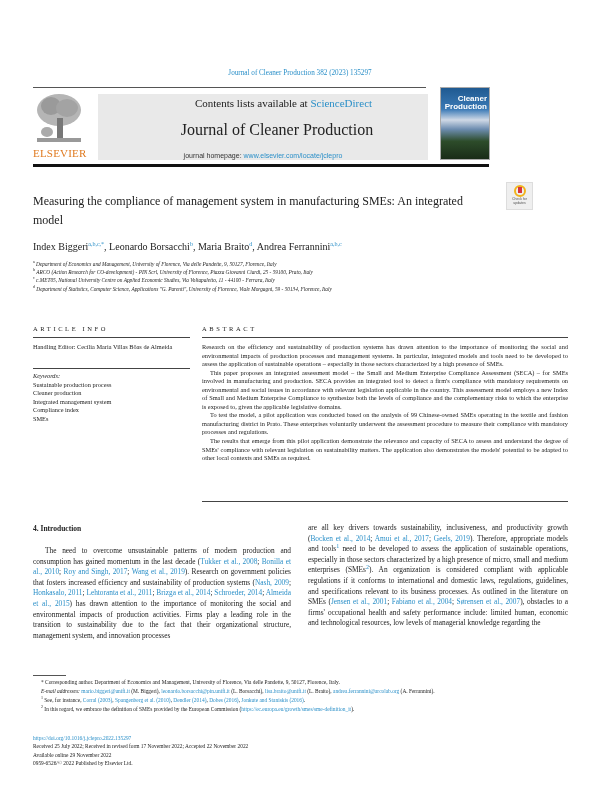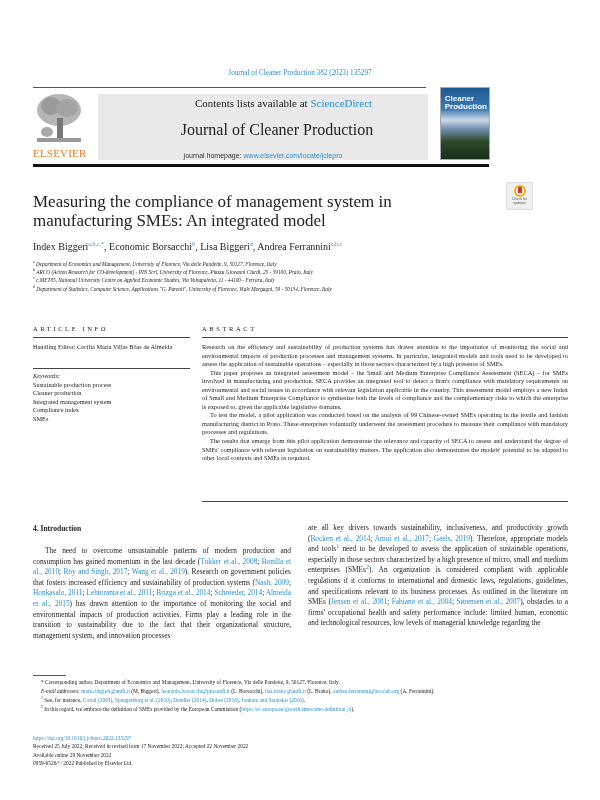--- a/index.html
+++ b/index.html
@@ -9,23 +9,23 @@
   #journal-ref { top: 37px; left: 0; width: 600px; text-align: center; font-size: 7.2px; color: #2a8fc8; }
   #top-rule { top: 55px; left: 33px; width: 393px; height: 1px; background: #555; }
   #logo { top: 60px; left: 33px; width: 53px; height: 70px; }
   #tree { position: absolute; top: 0; left: 2px; width: 48px; height: 54px; }
   #elsevier-word { position: absolute; top: 55px; left: 0; width: 53px; text-align: right; font-size: 11px; color: #e07a1f; letter-spacing: 0.2px; }
   #banner { top: 62px; left: 98px; width: 330px; height: 66px; background: #e9e9e9; text-align: center; }
   #contents-line { margin-top: 3px; font-size: 11px; color: #222; padding-left: 41px; }
   #banner-title { margin-top: 12px; font-size: 16px; color: #222; padding-left: 28px; }
   #homepage-line { margin-top: 13px; font-size: 7px; font-family: "Liberation Sans", sans-serif; color: #333; }
   #cover { top: 55px; left: 440px; width: 50px; height: 73px; background: linear-gradient(#1f5a91 0%, #3b7ab6 30%, #cfd9e6 45%, #6d8db0 58%, #2d4c2a 75%, #1a2c18 100%); border: 1px solid #aaa; overflow: hidden; }
-  #cover-title { position: absolute; top: 7px; right: 2px; text-align: left; font-family: "Liberation Sans", sans-serif; font-weight: bold; font-size: 8px; line-height: 8px; color: #fff; }
+  #cover-title { position: absolute; top: 7px; right: 2px; text-align: right; font-family: "Liberation Sans", sans-serif; font-weight: bold; font-size: 8px; line-height: 8px; color: #fff; }
   #thick-rule { top: 132px; left: 33px; width: 456px; height: 3px; background: #111; }
-  #title { top: 160px; left: 33px; width: 460px; font-size: 17px; line-height: 19px; color: #222; }
+  #title { top: 160px; left: 33px; width: 460px; font-size: 12px; line-height: 19px; color: #222; }
   #crossmark { top: 150px; left: 506px; width: 27px; height: 28px; background: #efefef; border: 1px solid #ddd; text-align: center; }
   #crossmark .ring { width: 12px; height: 12px; border-radius: 50%; border: 2px solid #f1b31c; margin: 2px auto 0; position: relative; }
   #crossmark .ring::after { content: ""; position: absolute; left: 2px; top: 0px; width: 4px; height: 6px; background: #d8343c; }
   #crossmark .cm-text { font-size: 3.5px; font-family: "Liberation Sans", sans-serif; color: #555; line-height: 4px; }
   #authors { top: 209px; left: 33px; font-size: 10px; color: #222; }
   sup { font-size: 6px; vertical-align: super; line-height: 0; }
   sup.link { color: #2a8fc8; }
   #affils { top: 228px; left: 33px; width: 540px; font-size: 5.3px; line-height: 8.2px; font-style: italic; color: #222; }
   #affils sup { font-size: 4px; font-style: normal; }
   .sec-head { font-size: 6.5px; letter-spacing: 2.6px; color: #222; }
@@ -91,22 +91,22 @@
 
 <h1 class="abs" id="title" style="font-weight:normal">Measuring the compliance of management system in manufacturing SMEs: An integrated model</h1>
 
 <div class="abs" id="crossmark">
   <div class="ring"></div>
   <div class="cm-text">Check for updates</div>
 </div>
 
 <div class="abs" id="authors">
   <span>Index Biggeri</span><sup class="link">a,b,c,*</sup>,
-  <span>Economic Borsacchi</span><sup class="link">b</sup>,
-  <span>Lisa Biggeri</span><sup class="link">d</sup>,
+  <span>Leonardo Borsacchi</span><sup class="link">b</sup>,
+  <span>Maria Braito</span><sup class="link">d</sup>,
   <span>Andrea Ferrannini</span><sup class="link">a,b,c</sup>
 </div>
 
 <div class="abs" id="affils">
   <div><sup>a</sup> <span>Department of Economics and Management, University of Florence, Via delle Pandette, 9, 50127, Florence, Italy</span></div>
   <div><sup>b</sup> <span>ARCO (Action Research for CO-development) - PIN Scrl, University of Florence, Piazza Giovanni Ciardi, 25 - 59100, Prato, Italy</span></div>
   <div><sup>c</sup> <span>c.MET05, National University Centre on Applied Economic Studies, Via Voltapaletto, 11 - 44100 - Ferrara, Italy</span></div>
   <div><sup>d</sup> <span>Department of Statistics, Computer Science, Applications "G. Parenti", University of Florence, Viale Morgagni, 59 - 50134, Florence, Italy</span></div>
 </div>
 

